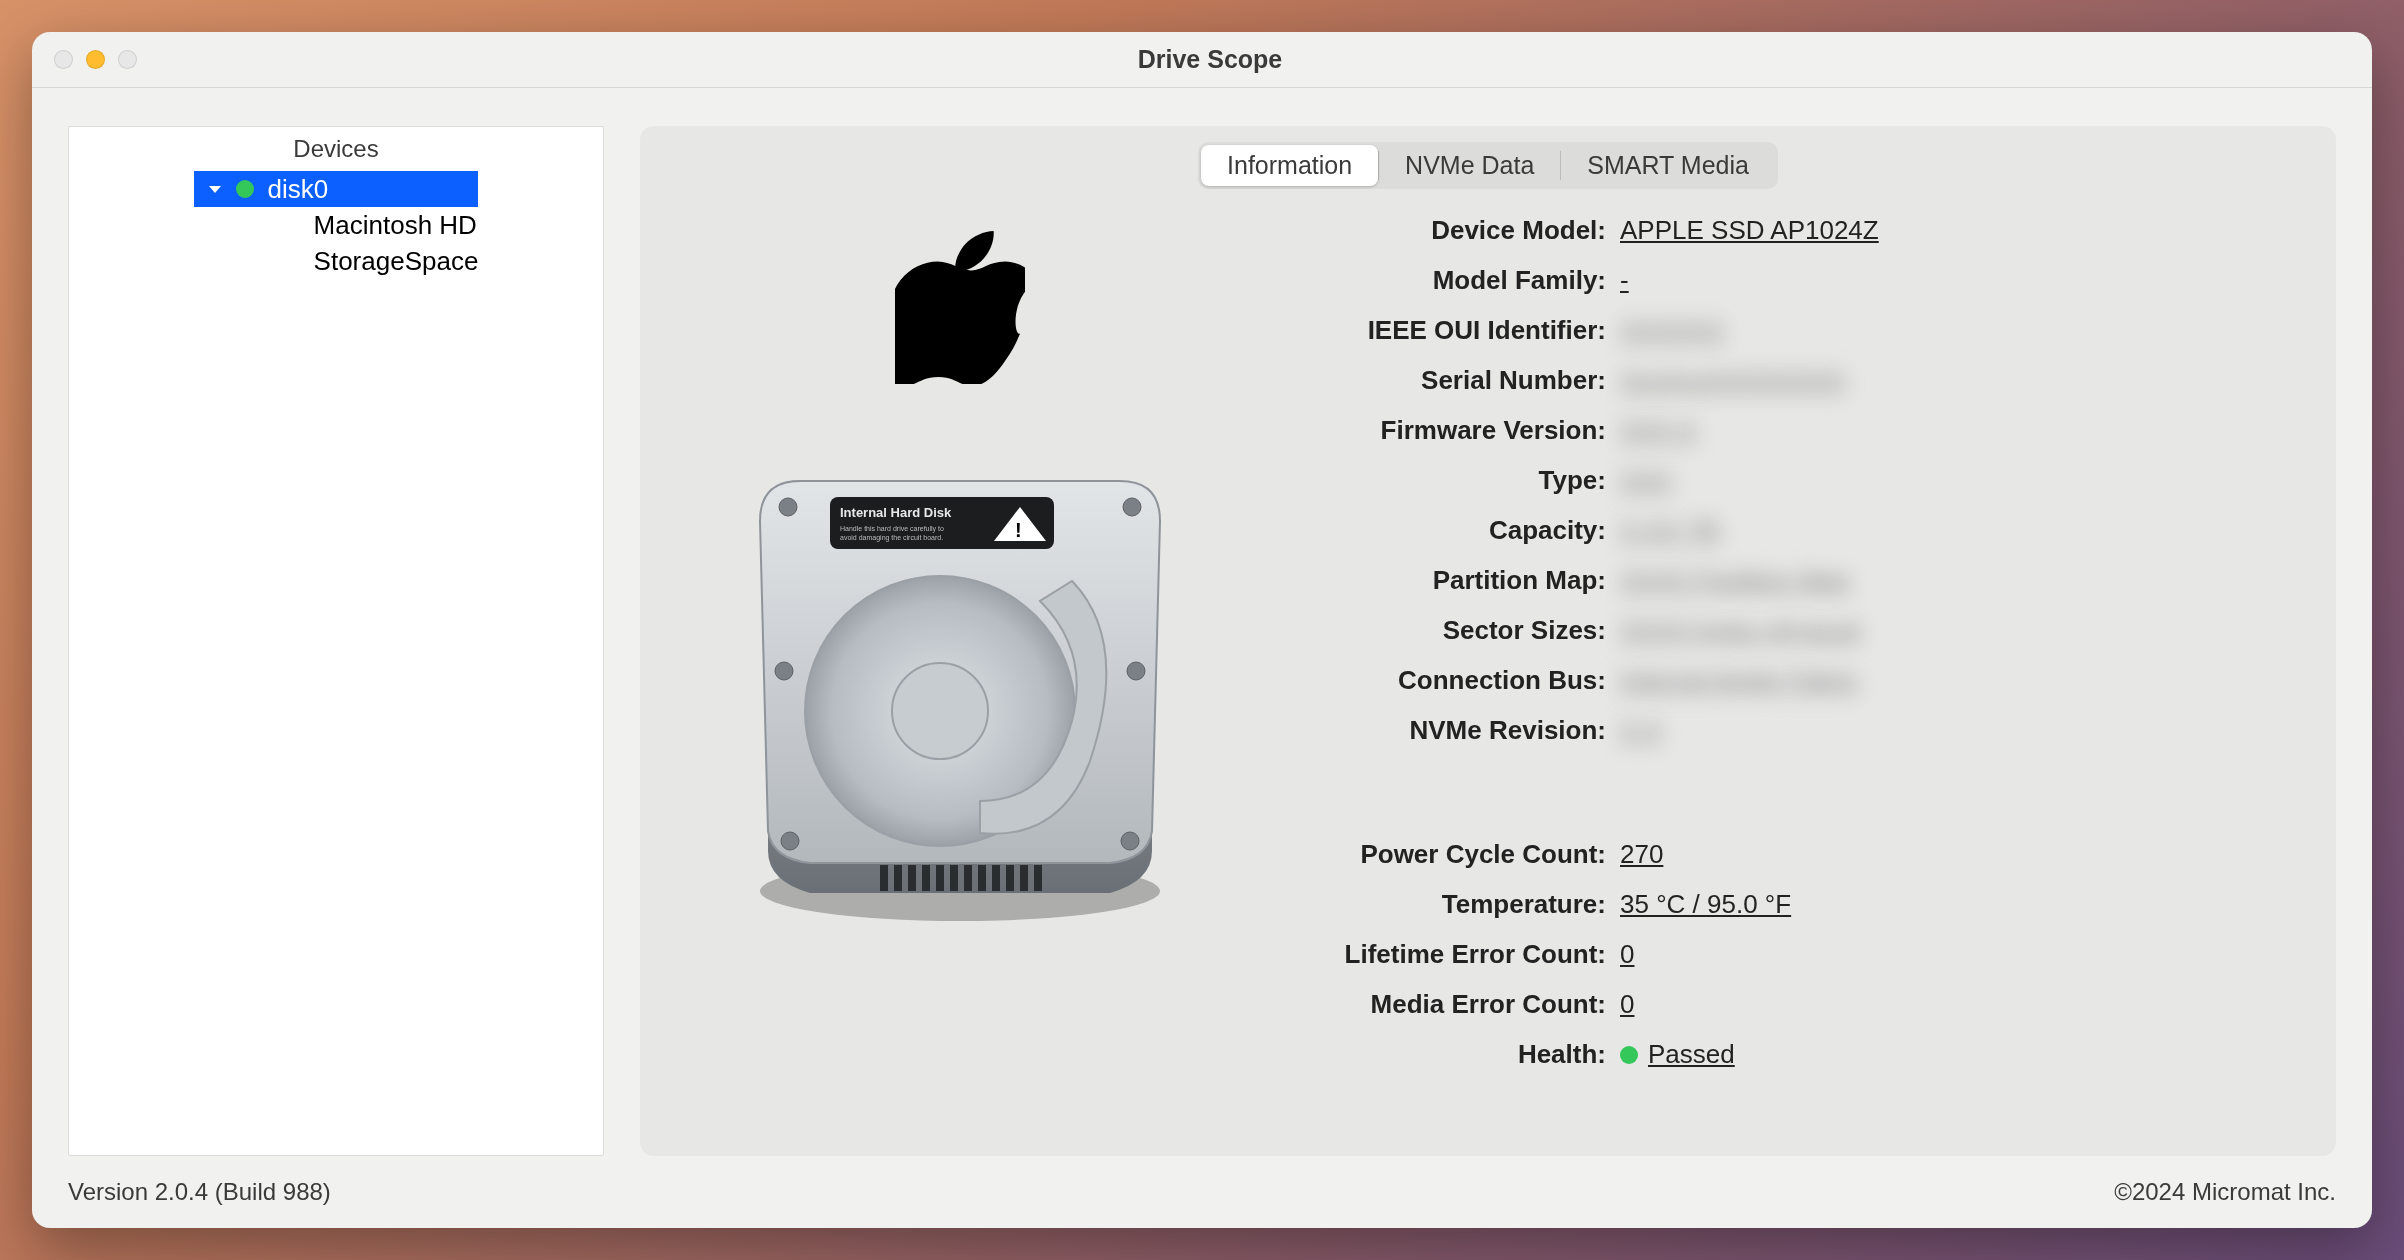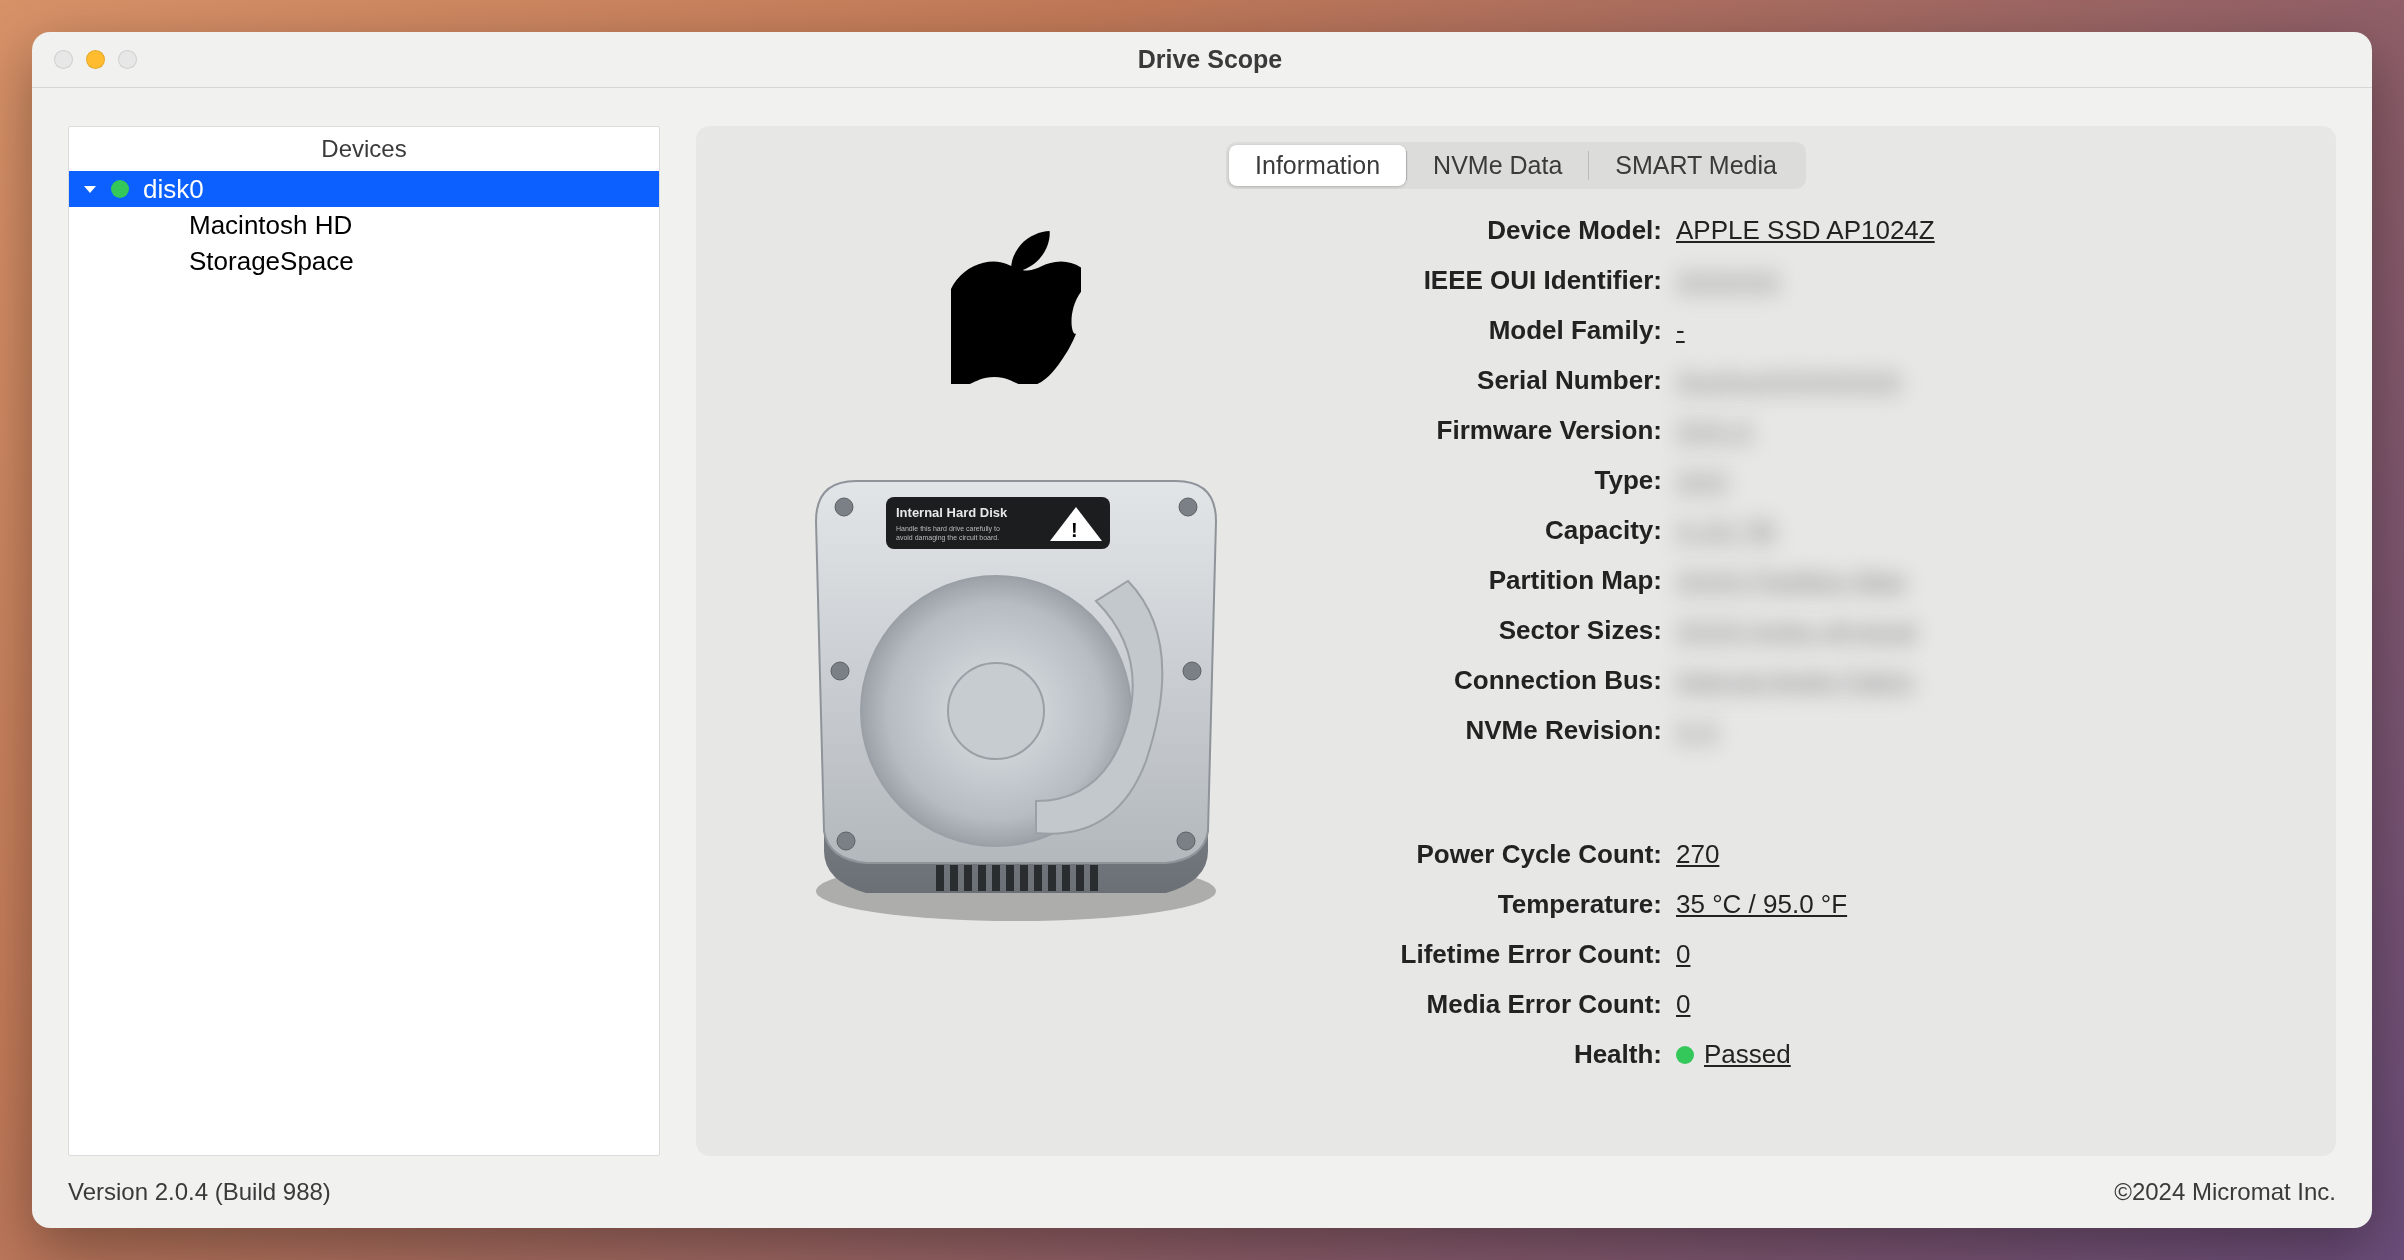--- a/index.html
+++ b/index.html
@@ -49,27 +49,28 @@
     color: #3a3a3a;
   }
   .content {
     flex: 1;
     display: flex;
     padding: 38px 36px 12px 36px;
     gap: 36px;
   }
   
   .sidebar {
-    width: 592px;
+    width: 536px;
     background: #fff;
     border: 1px solid #dcdcdc;
     border-radius: 2px;
     display: flex;
     flex-direction: column;
     overflow: hidden;
+    align-items: center;
   }
   .sidebar-header {
     text-align: center;
     font-size: 24px;
     color: #3a3a3a;
     padding: 8px 0;
   }
   .tree {
     flex: 1;
   }
@@ -315,26 +316,26 @@
             </svg>
           </div>
         </div>
 
         <div class="right-col">
           <div class="info-row">
             <div class="info-label">Device Model:</div>
             <div class="info-value">APPLE SSD AP1024Z</div>
           </div>
           <div class="info-row">
+            <div class="info-label">Model Family:</div>
+            <div class="info-value">-</div>
+          </div>
+          <div class="info-row">
             <div class="info-label">IEEE OUI Identifier:</div>
             <div class="info-value redacted">XXXXXX</div>
-          </div>
-          <div class="info-row">
-            <div class="info-label">Model Family:</div>
-            <div class="info-value">-</div>
           </div>
           <div class="info-row">
             <div class="info-label">Serial Number:</div>
             <div class="info-value redacted">XxxXxxXXXXXXXX</div>
           </div>
           <div class="info-row">
             <div class="info-label">Firmware Version:</div>
             <div class="info-value redacted">XXX.X</div>
           </div>
           <div class="info-row">

